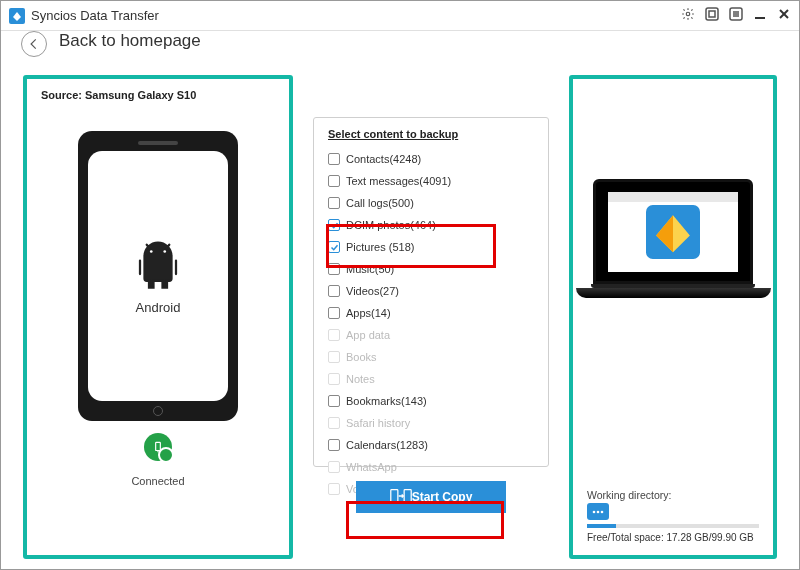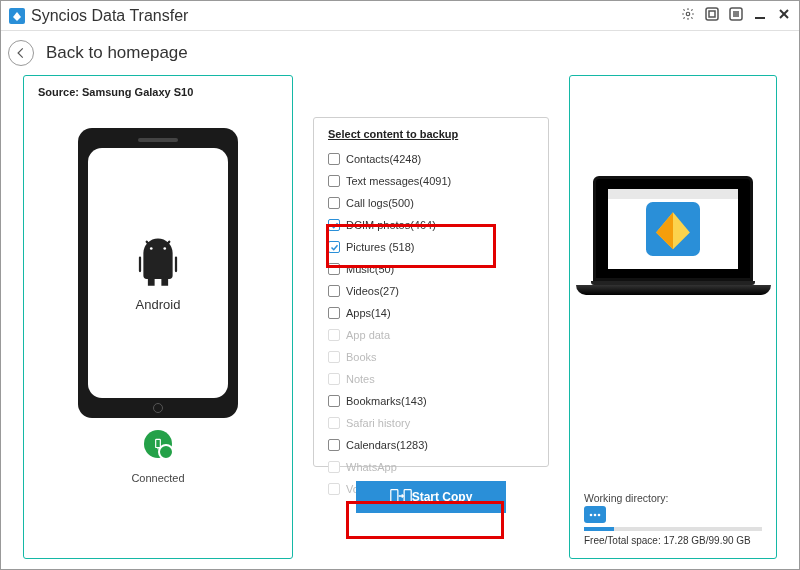--- a/index.html
+++ b/index.html
@@ -1,30 +1,30 @@
 <!DOCTYPE html>
 <html><head>
 <meta charset="utf-8">
 <style>
 * { box-sizing: border-box; margin: 0; padding: 0; font-family: "Segoe UI", Arial, sans-serif; }
 body { background: #fff; width: 800px; height: 570px; overflow: hidden; position: relative; border: 1px solid #999; }
 
 .title-bar { height: 30px; display: flex; align-items: center; padding: 0 8px; border-bottom: 1px solid #e0e0e0; background: #fff; }
 .app-icon { width: 16px; height: 16px; margin-right: 6px; }
-.app-title { font-size: 16px; color: #333; flex: 1; }
+.app-title { font-size: 13px; color: #333; flex: 1; }
 .title-actions { display: flex; gap: 10px; align-items: center; }
 .title-actions svg, .title-actions span { cursor: pointer; }
 
-.header-row { height: 44px; display: flex; align-items: center; padding: 0 7px; }
+.header-row { height: 44px; display: flex; padding: 0 20px; }
 .back-circle { width: 26px; height: 26px; border: 1px solid #999; border-radius: 50%; display: flex; align-items: center; justify-content: center; margin-right: 12px; cursor: pointer; }
 .back-title { font-size: 17px; color: #333; }
 
 .main { display: flex; padding: 0 22px 12px 22px; gap: 20px; height: calc(570px - 30px - 44px); }
 
-.panel-left, .panel-right { border: 1px solid #14b8a6; border-radius: 3px; padding: 10px 14px 12px 14px; display: flex; flex-direction: column; }
+.panel-left, .panel-right { border: 4px solid #14b8a6; border-radius: 3px; padding: 10px 14px 12px 14px; display: flex; flex-direction: column; }
 .panel-left { width: 270px; }
 .panel-right { width: 208px; }
 .panel-mid { flex: 1; display: flex; flex-direction: column; align-items: stretch; }
 
 .source-label { font-size: 11px; font-weight: bold; color: #222; margin-bottom: 30px; }
 
 .phone-mock { align-self: center; width: 160px; height: 290px; background: #1a1a1a; border-radius: 14px; position: relative; display: flex; align-items: center; justify-content: center; }
 .phone-screen { width: 140px; height: 250px; background: #fff; border-radius: 14px; display: flex; flex-direction: column; align-items: center; justify-content: center; }
 .phone-notch { position: absolute; top: 10px; width: 40px; height: 4px; background: #444; border-radius: 3px; }
 .phone-home { position: absolute; bottom: 5px; width: 10px; height: 10px; border: 1px solid #555; border-radius: 50%; }

